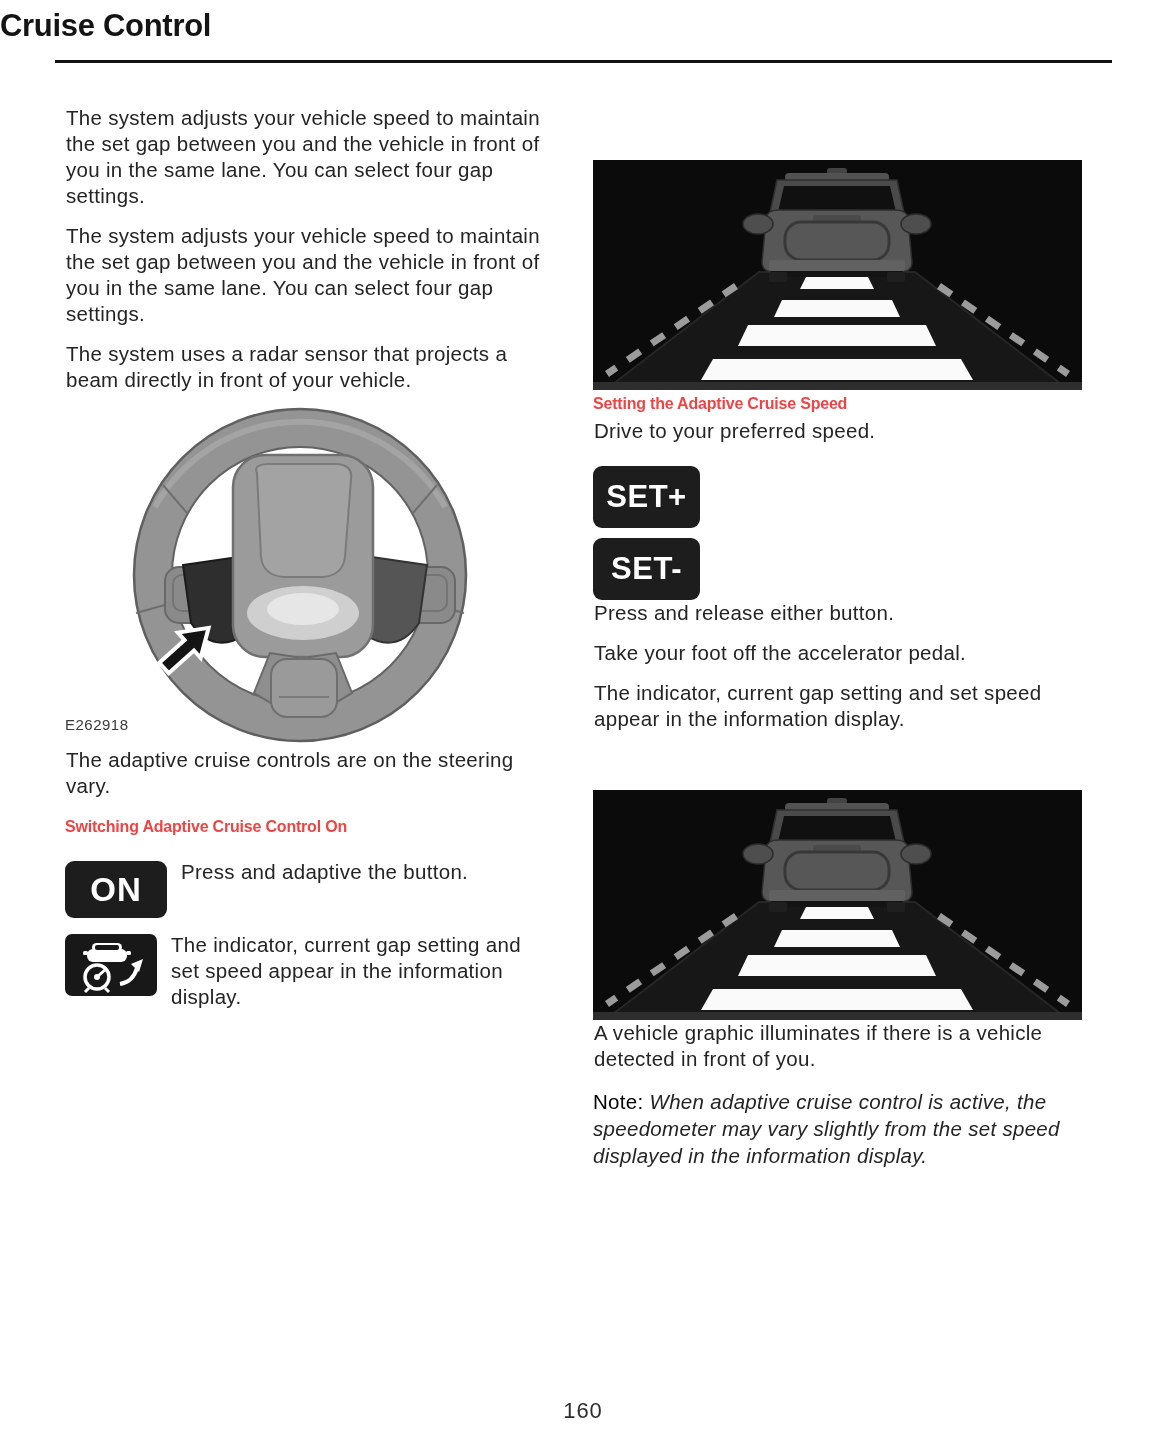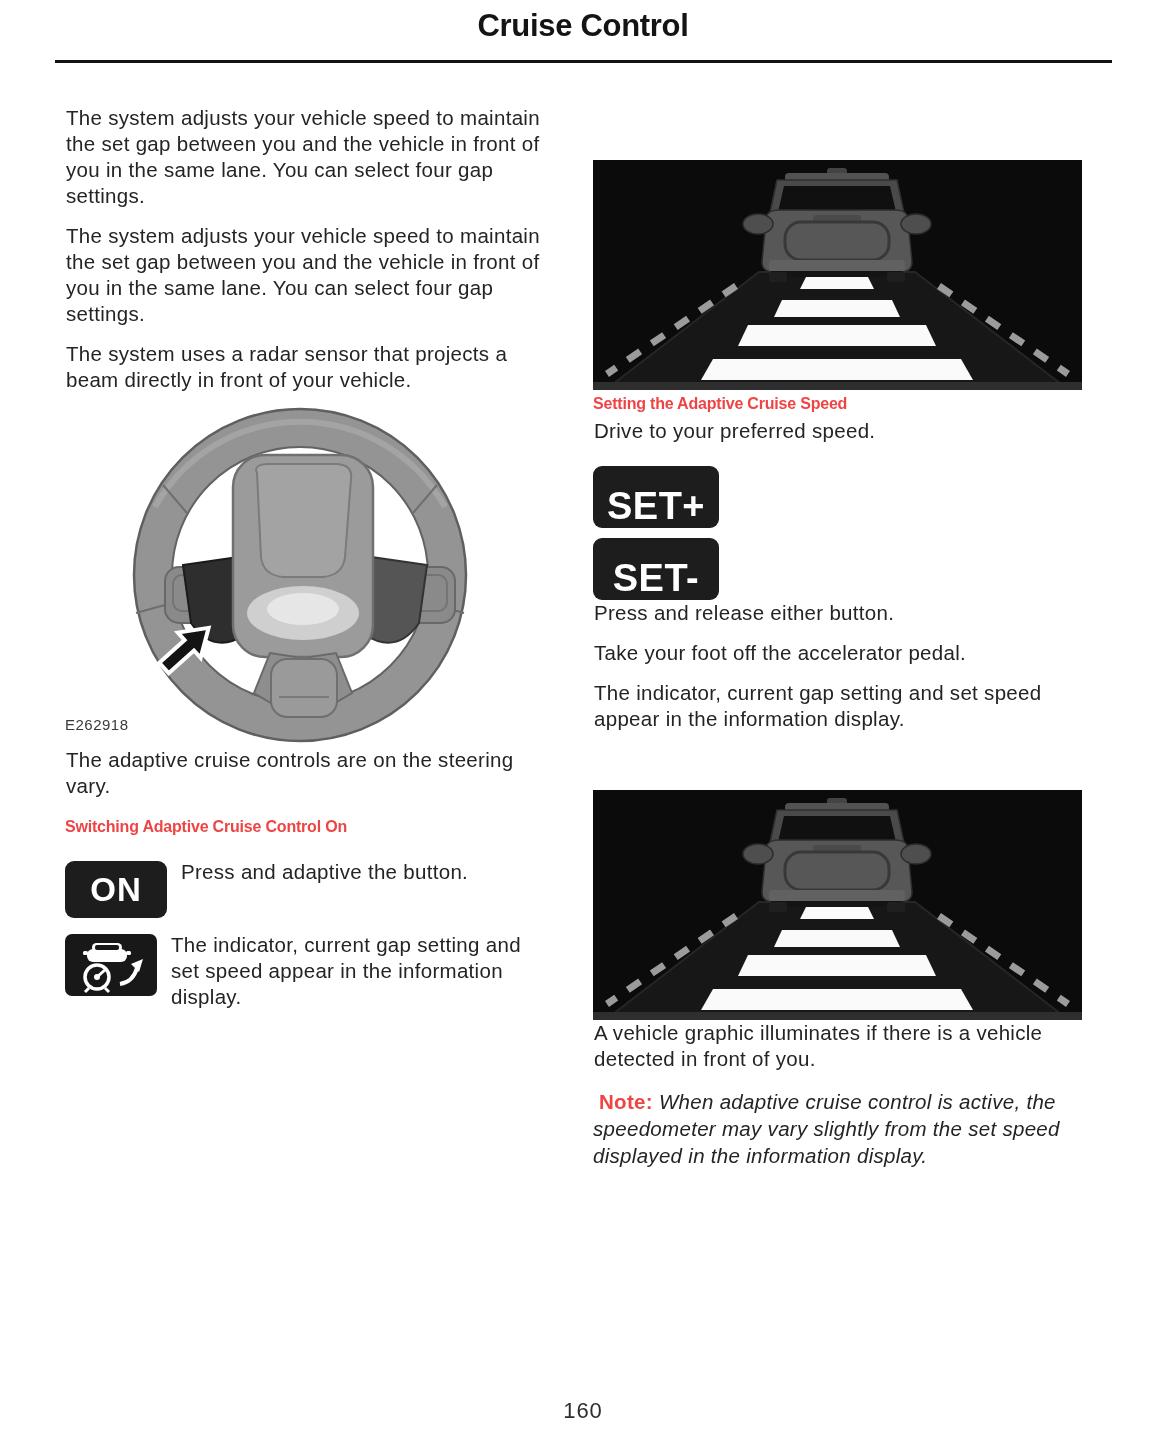--- a/index.html
+++ b/index.html
@@ -4,21 +4,21 @@
 <style>
   html,body { margin:0; padding:0; background:#e8e8e8; }
   .page {
     position:relative; width:1166px; height:1450px; margin:0 auto;
     background:#ffffff; overflow:hidden;
     font-family:"Liberation Sans", sans-serif; color:#232323;
   }
   
   .page-title {
     position:absolute; top:8px; left:0; right:0; margin:0;
-    text-align:center; font-size:31px; font-weight:bold; letter-spacing:-0.3px; color:#141414;
+    font-size:31px; font-weight:bold; letter-spacing:-0.3px; color:#141414;
   }
   .title-rule {
     position:absolute; top:60px; left:55px; width:1057px; height:3px; background:#121212;
   }
   
   .col { position:absolute; }
   .col-left  { left:65px;  top:105px; width:482px; }
   .col-right { left:593px; top:160px; width:489px; }
   p.body { margin:0 0 14px 1px; font-size:20.5px; line-height:26px; letter-spacing:0.3px; color:#242424; }
   h2.sect {
@@ -33,36 +33,36 @@
     position:absolute; left:0px; bottom:14px; font-size:15px; letter-spacing:0.5px; color:#3a3a3a;
   }
   .caption { margin-top:14px; }
   
   .kbtn {
     background:#1d1d1d; color:#ffffff; border-radius:9px;
     display:flex; align-items:center; justify-content:center;
     font-weight:bold; box-sizing:border-box;
   }
   .on-btn  { width:102px; height:57px; font-size:33px; letter-spacing:1px; }
-  .set-btn { width:126px; height:62px; font-size:38px; letter-spacing:0.5px;align-items:flex-end; }
+  .set-btn { width:107px; height:62px; font-size:31px; letter-spacing:0.5px; }
   .set-plus  { margin-top:22px; }
   .set-minus { margin-top:10px; }
   .icon-row { display:flex; align-items:flex-start; margin-top:20px; }
   .icon-row.acc { margin-top:16px; }
   .icon-row .row-text { margin:-2px 0 0 14px; max-width:366px; }
   .acc-icon { flex:0 0 auto; }
   
   .road-img { display:block; width:489px; height:230px; }
   .road-img.second { margin-top:58px; }
   .drive { margin-top:12px; margin-bottom:0; }
   .press { margin-top:14px; margin-bottom:0; }
   .foot, .ind { margin-top:12px; margin-bottom:0; }
   .vehicle { margin-top:66px; margin-bottom:0; }
   .note { margin:16px 0 0 0; font-size:20.5px; line-height:27px; letter-spacing:0.3px; }
-  .note strong { font-weight:bold; color:#ef4444;margin-left:6px; }
+  .note strong { font-weight:normal; color:#000000; }
   .note em { font-style:italic; color:#242424; }
   
   .page-number {
     position:absolute; left:0; right:0; bottom:26px; text-align:center;
     font-size:22px; color:#2e2e2e; letter-spacing:1px;
   }
   .hidden-defs { position:absolute; width:0; height:0; overflow:hidden; }
 </style>
 </head>
 <body>

